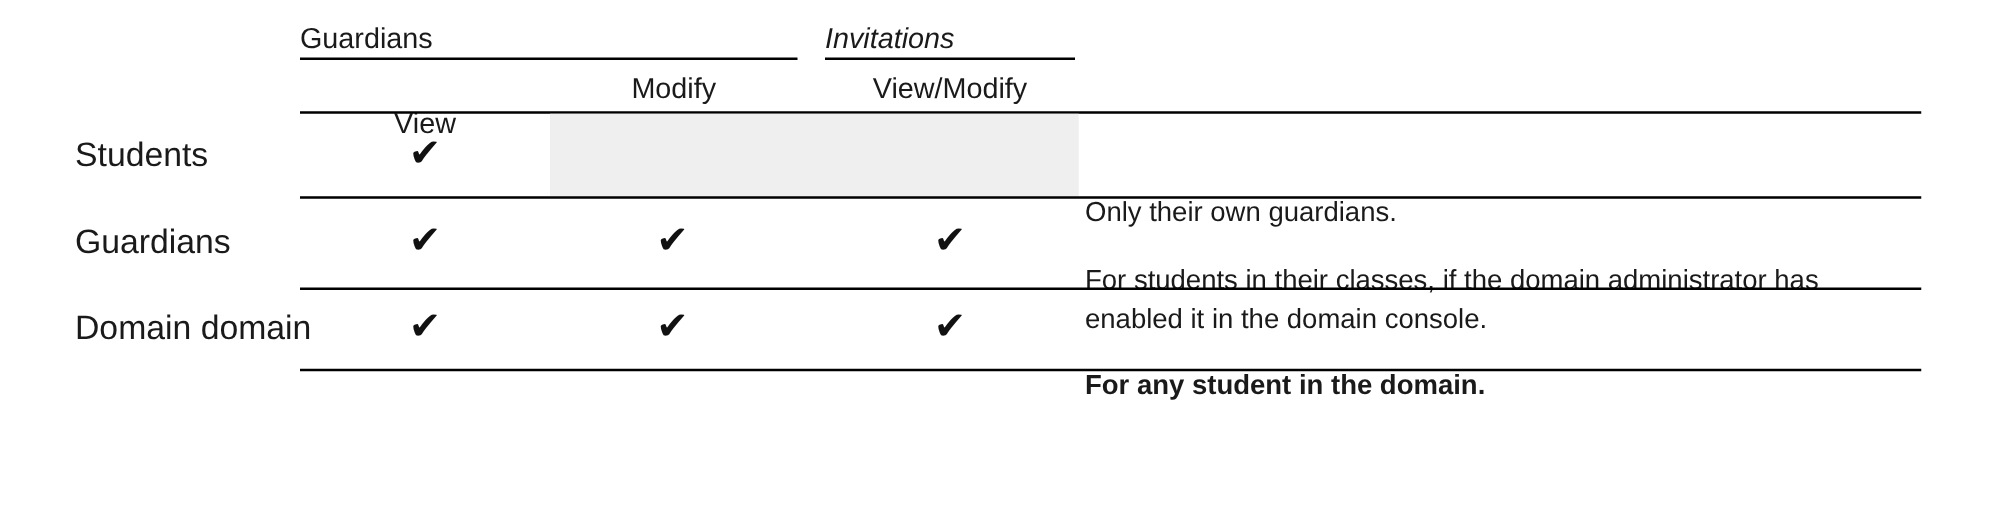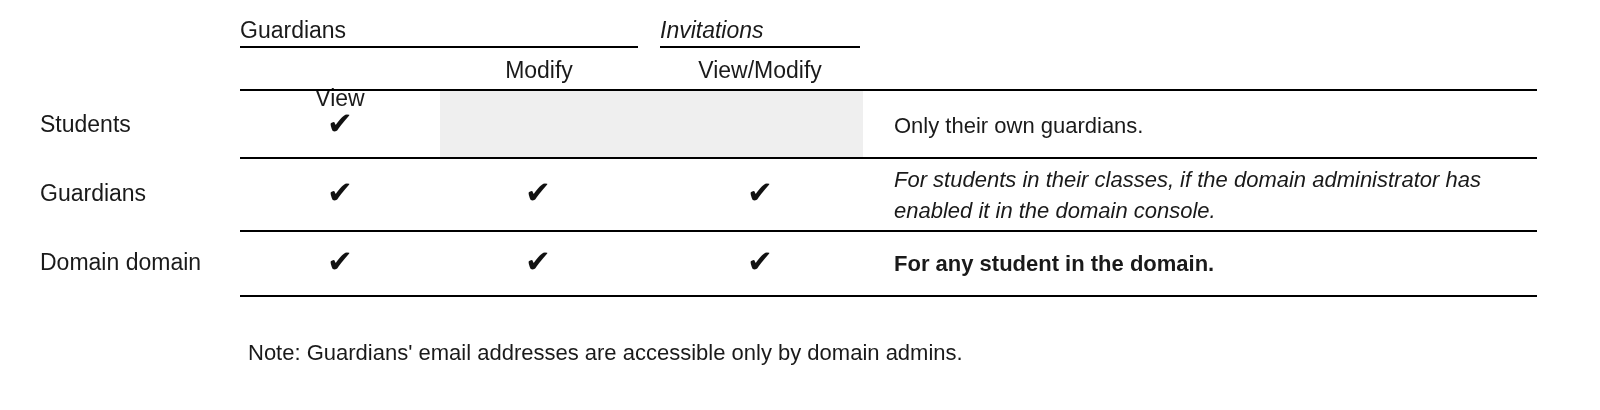--- a/index.html
+++ b/index.html
@@ -66,22 +66,22 @@
     text-align: center;
     white-space: nowrap;
   }
   .sub-view   { left: 240px; width: 200px; top: 56px; margin-top: 28px; }
   .sub-modify { left: 440px; width: 198px; top: 56px; }
   .sub-viewmod{ left: 660px; width: 200px; top: 56px; }
 
   
   .row-label {
     position: absolute;
-    left: 40px;
-    font-size: 23px;
+    left: 60px;
+    font-size: 27px;
     line-height: 28px;
     white-space: nowrap;
   }
   .row-label-1 { top: 110px; }
   .row-label-2 { top: 179px; }
   .row-label-3 { top: 248px; }
 
   
   .check {
     position: absolute;
@@ -98,27 +98,28 @@
   .c-mod   { left: 516px; }
   .c-inv   { left: 738px; }
 
   .r1 { top: 106px; }
   .r2 { top: 175px; }
   .r3 { top: 244px; }
 
   
   .desc {
     position: absolute;
-    left: 894px;
+    left: 868px;
     width: 650px;
     font-size: 22px;
     line-height: 31px;
+    margin-top: 44px;
   }
   .desc-1 { top: 110px; }
-  .desc-2 { top: 164px; font-style: italic; }
+  .desc-2 { top: 164px; }
   .desc-3 { top: 248px; font-weight: bold; }
 
   
   .note {
     position: absolute;
     left: 248px;
     top: 339px;
     font-size: 22px;
     line-height: 28px;
     white-space: nowrap;
@@ -157,15 +158,14 @@
   <div class="desc desc-2">For students in their classes, if the domain administrator has enabled it in the domain console.</div>
   <div class="rule thin rule-r2"></div>
 
   <div class="row-label row-label-3">Domain domain</div>
   <div class="check c-view r3">✔</div>
   <div class="check c-mod r3">✔</div>
   <div class="check c-inv r3">✔</div>
   <div class="desc desc-3">For any student in the domain.</div>
   <div class="rule thin rule-r3"></div>
 
-  <div class="note">Note: Guardians' email addresses are accessible only by domain admins.</div>
 
 </div>
 
 </body></html>

